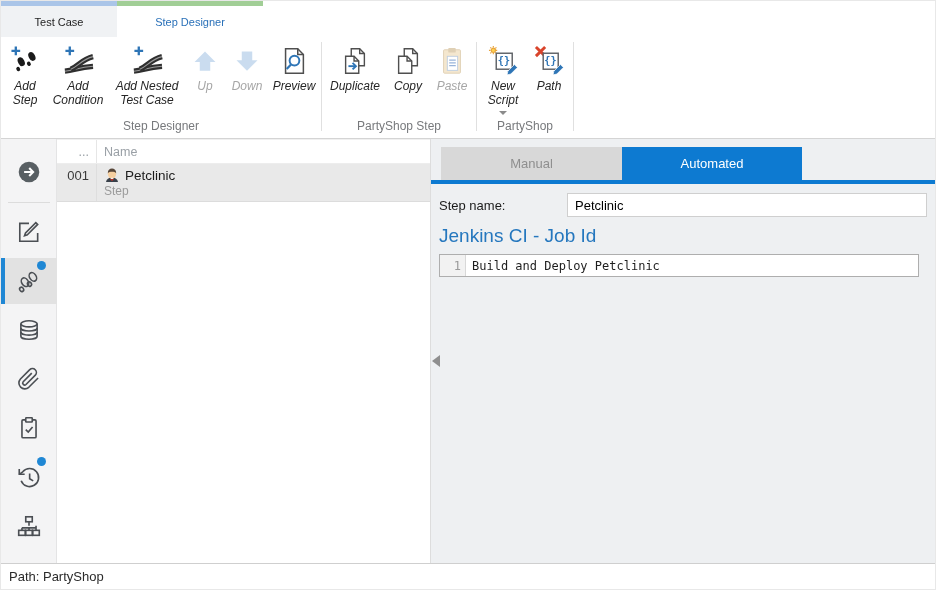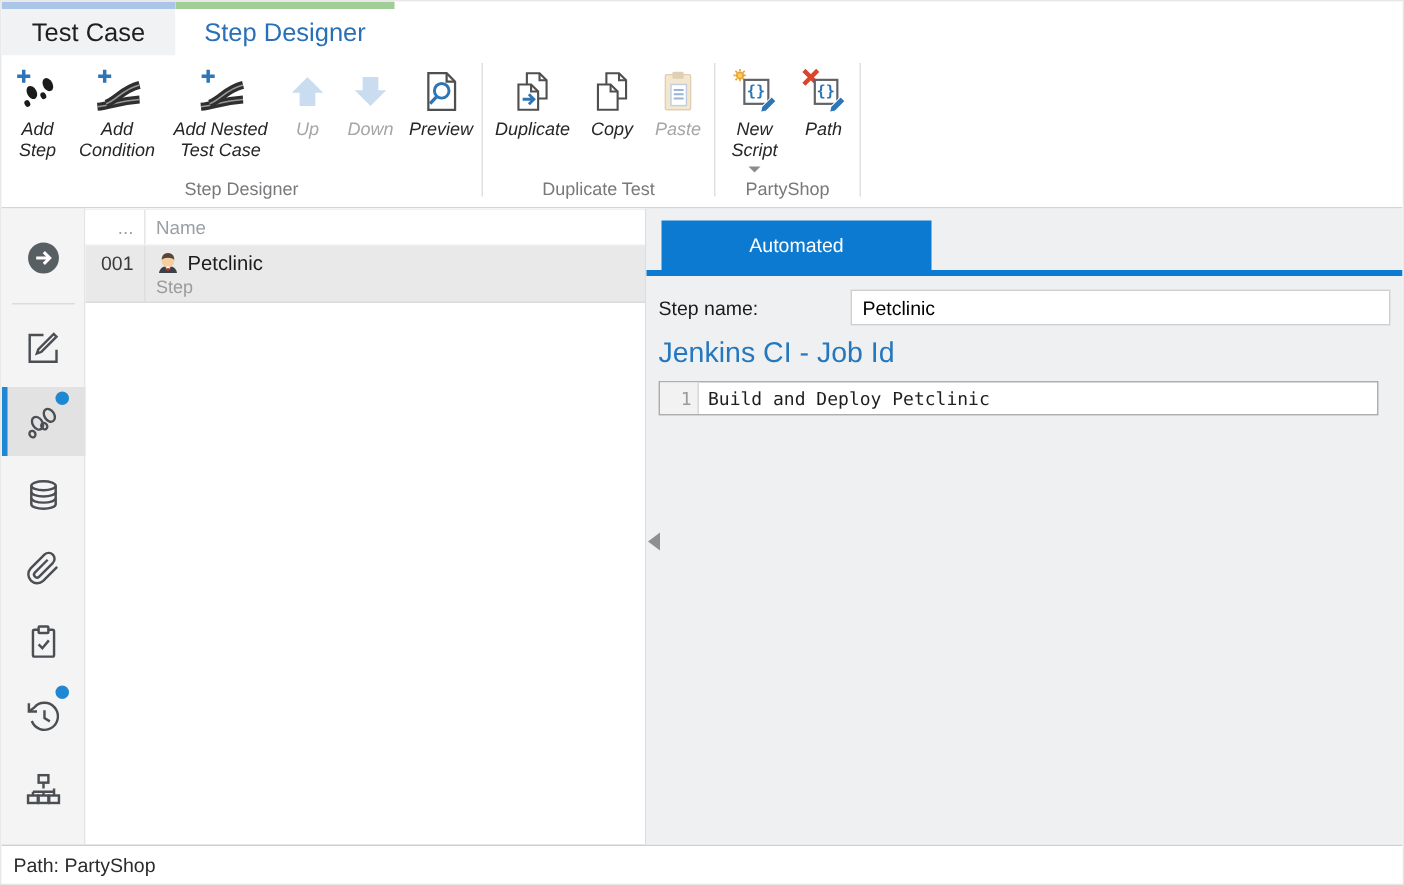--- a/index.html
+++ b/index.html
@@ -4,21 +4,21 @@
 <style>
   * { margin:0; padding:0; box-sizing:border-box; }
   html,body { background:#fff; }
   body { font-family:"Liberation Sans", sans-serif; }
   .window { width:936px; height:590px; display:flex; flex-direction:column; background:#fff; overflow:hidden; border:1px solid #e8e8e8; }
 
   
   .tabbar { height:36px; display:flex; background:#fff; flex:0 0 auto; }
   .doc-tab { display:flex; flex-direction:column; }
   .doc-tab .strip { height:5px; }
-  .doc-tab .tlbl { flex:1; display:flex; align-items:center; justify-content:center; font-size:17px; }
+  .doc-tab .tlbl { flex:1; display:flex; align-items:center; justify-content:center; font-size:11px; }
   .doc-tab.testcase { width:116px; background:#f0f2f4; }
   .doc-tab.testcase .strip { background:#aac5e8; }
   .doc-tab.testcase .tlbl { color:#1f1f1f; }
   .doc-tab.stepdesigner { width:146px; background:#ffffff; }
   .doc-tab.stepdesigner .strip { background:#a1ce96; }
   .doc-tab.stepdesigner .tlbl { color:#2970b8; }
 
   
   .ribbon { height:102px; border-bottom:1px solid #d4d4d4; display:flex; background:#fff; padding-left:2px; flex:0 0 auto; }
   .rgroup { display:flex; flex-direction:column; }
@@ -203,21 +203,21 @@
             <svg viewBox="0 0 32 32" width="30" height="30">
               <rect x="7" y="4" width="18" height="25" rx="1" fill="#eed9b2" stroke="#cdb488"></rect>
               <rect x="12" y="2" width="8" height="5" rx="1" fill="#cdb488"></rect>
               <rect x="11" y="11" width="11" height="15" fill="#fff" stroke="#9ab1cf"></rect>
               <path d="M13 15h7M13 18h7M13 21h7" stroke="#5b87c5" stroke-width="1.4"></path>
             </svg>
           </span>
           <span class="rlabel">Paste</span>
         </div>
       </div>
-      <div class="grp-label">Duplicate Test</div>
+      <div class="grp-label">PartyShop Step</div>
     </div>
 
     <div class="vsep"></div>
 
     <div class="rgroup">
       <div class="btns">
         <div class="rbtn w48">
           <span class="ricon">
             <svg viewBox="0 0 32 32" width="31" height="31">
               <g stroke="#e8a33d" stroke-width="1.2" fill="none">
@@ -351,20 +351,21 @@
             <span>Petclinic</span>
           </div>
           <div class="row-sub">Step</div>
         </div>
       </div>
     </div>
 
     <div class="right-panel">
       <span class="collapse-handle"></span>
       <div class="dtabs">
+        <div class="dtab manual">Manual</div>
         <div class="dtab auto">Automated</div>
       </div>
       <div class="blue-underline"></div>
       <div class="detail-body">
         <div class="stepname-row">
           <label>Step name:</label>
           <input type="text" value="Petclinic" style="">
         </div>
         <div class="section-heading">Jenkins CI - Job Id</div>
         <div class="editor">

